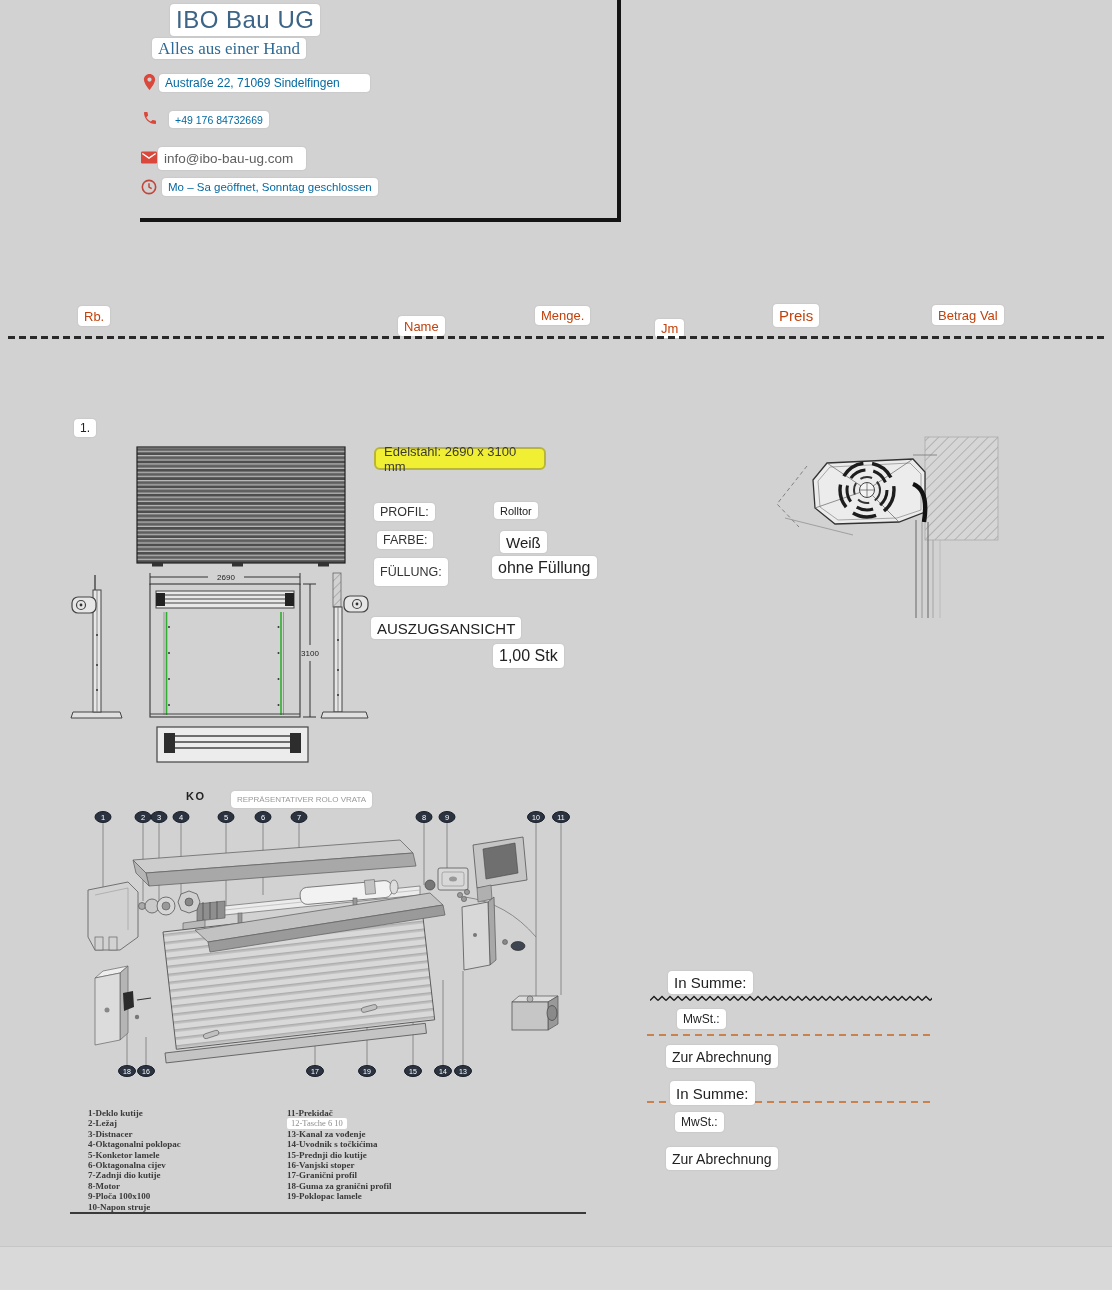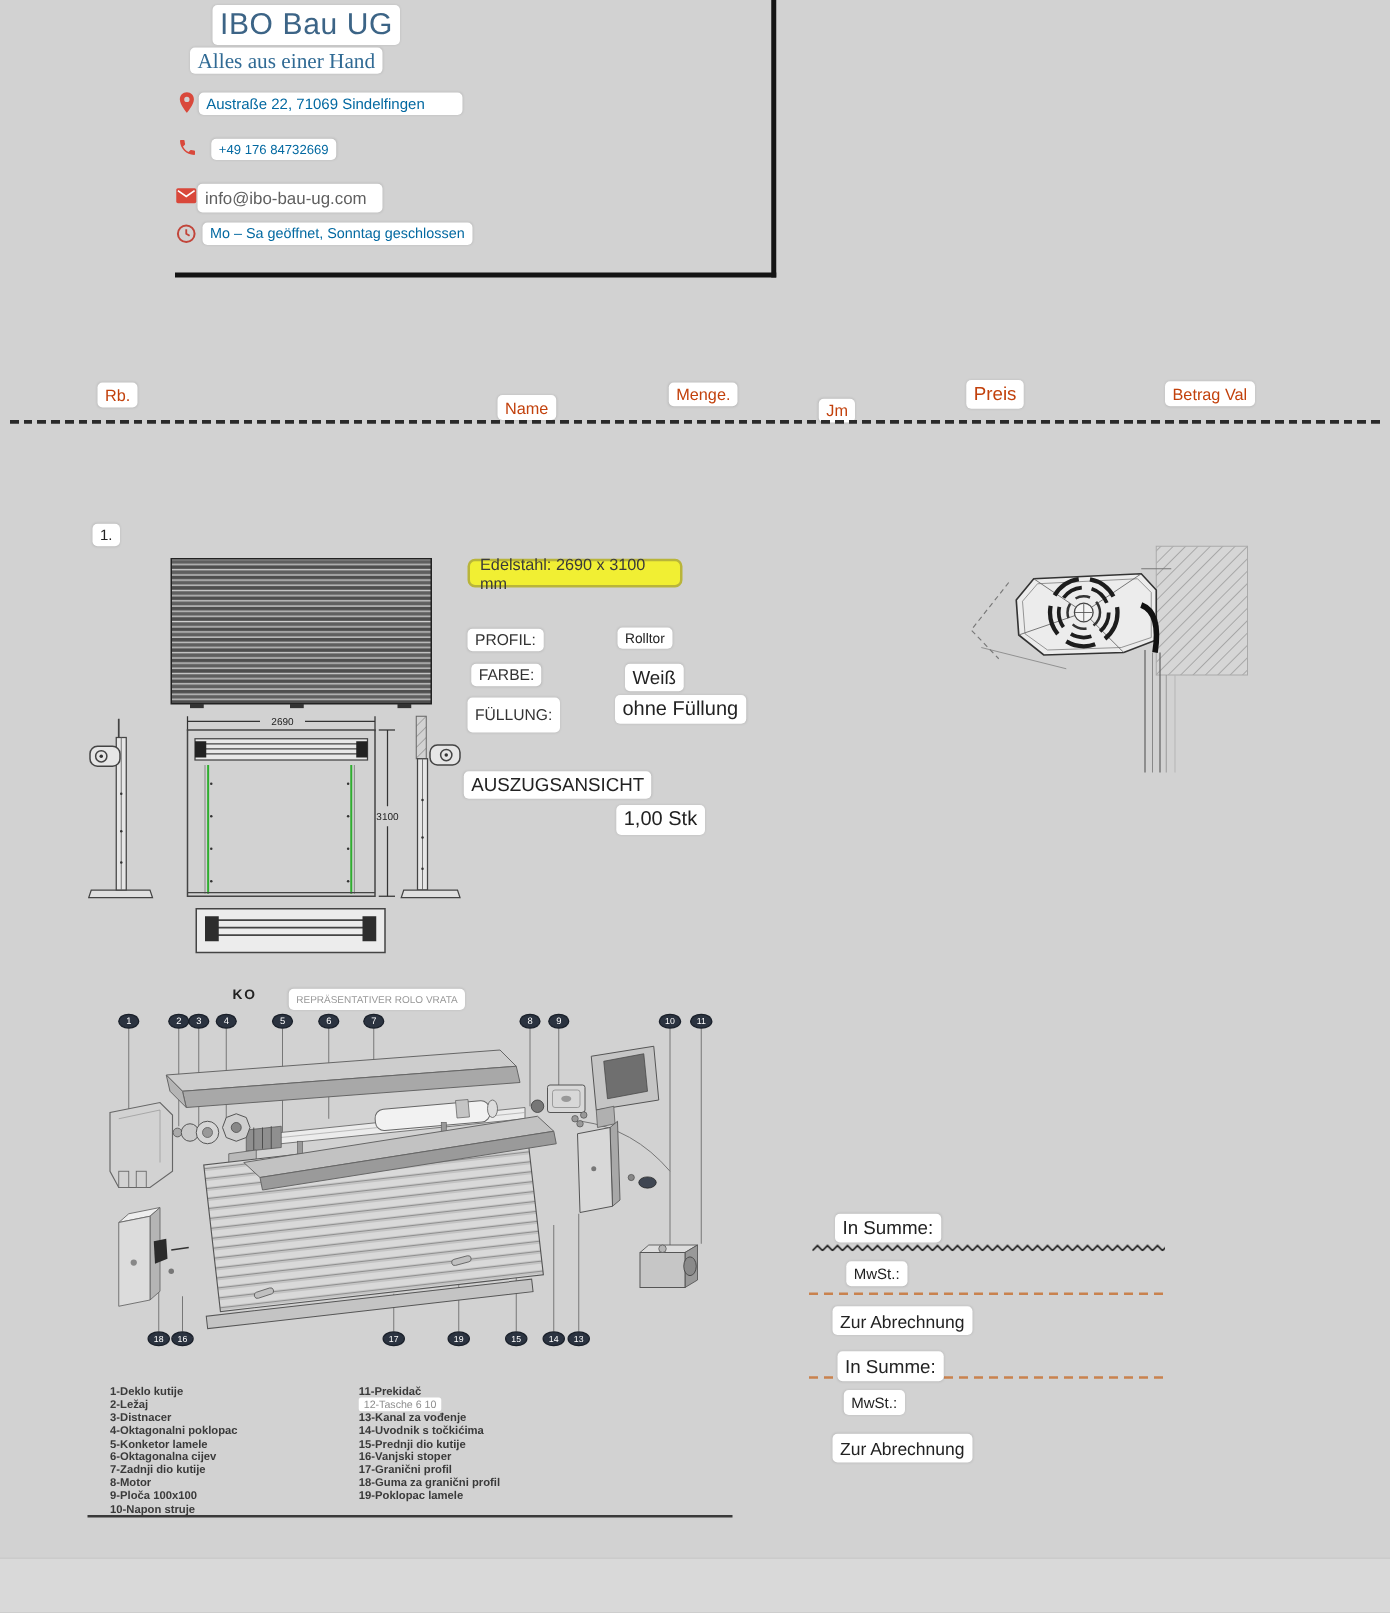--- a/index.html
+++ b/index.html
@@ -15,21 +15,21 @@
         background:repeating-linear-gradient(90deg,#2a2a2a 0 7px,transparent 7px 11px);}
   .dash-orange{position:absolute;height:2px;
         background:repeating-linear-gradient(90deg,#c9824e 0 7px,transparent 7px 12px);}
   .company{font-size:24px;color:#3c6486;letter-spacing:.5px;}
   .tagline{font-family:"Liberation Serif",serif;font-size:17px;color:#306a94;}
   .contact{font-size:12px;color:#0369a1;}
   .doc-title{font-size:20px;color:#1c1c1c;}
   .th{font-size:13px;color:#c2410c;text-align:right;}
   .spec-label{font-size:12.5px;color:#333;}
   .plist{position:absolute;font-size:9px;font-weight:bold;color:#3a3a3a;line-height:10.4px;}
-  .plist div{height:10.4px;}
+  .plist div{height:10.4px;font-family:Liberation Serif, serif;}
   .hl{position:absolute;background:#f1ef33;border:2px solid #b9b53a;border-radius:6px;
       font-size:13px;color:#3a3a3a;display:flex;align-items:center;padding:0 8px;
       box-sizing:border-box;}
   .frame{position:absolute;border-right:4px solid #141414;border-bottom:4px solid #141414;}
   svg{position:absolute;overflow:visible;}
   .svgtext{font-family:"Liberation Sans",sans-serif;}
 </style>
 </head>
 <body>
 

